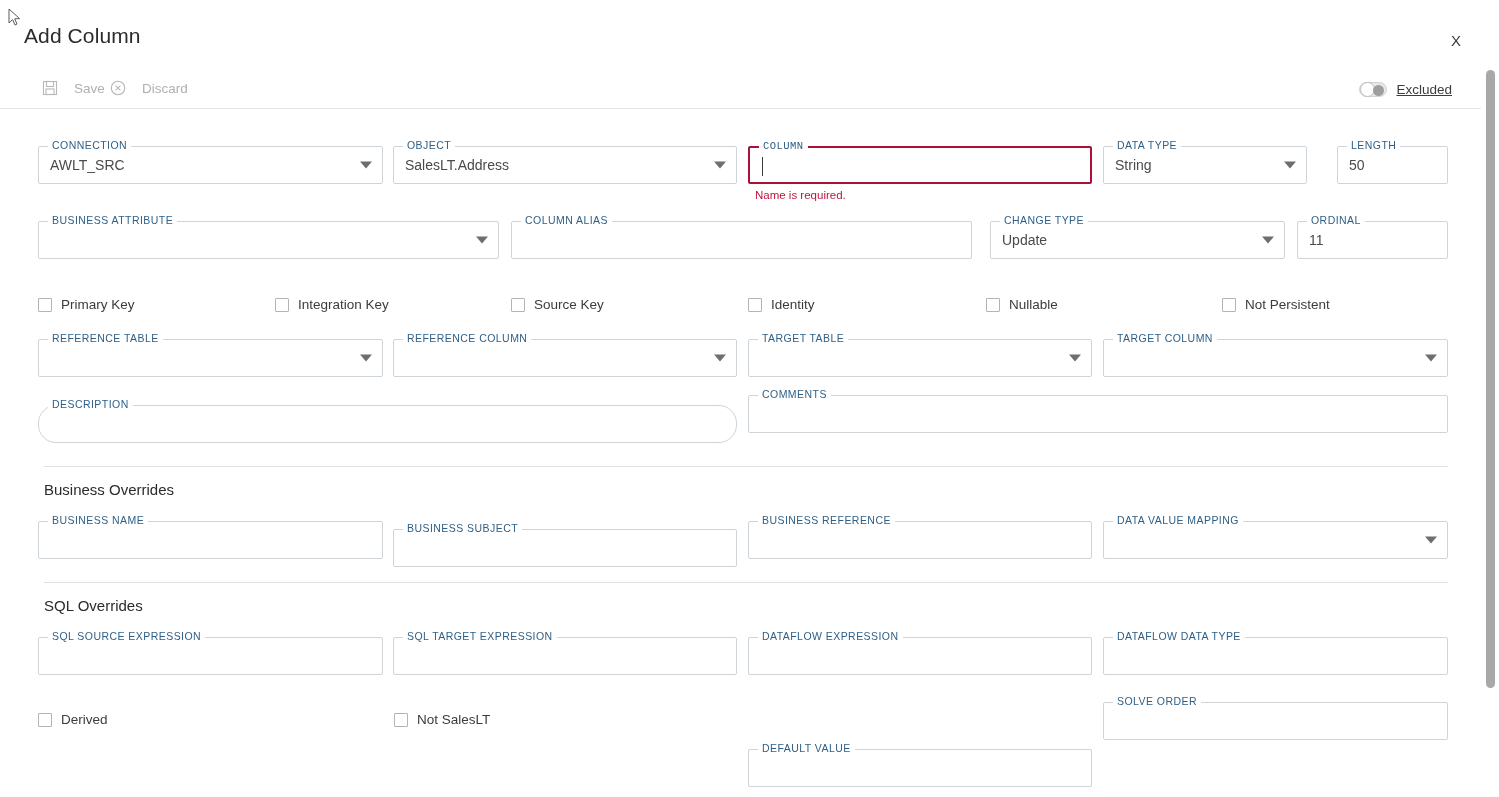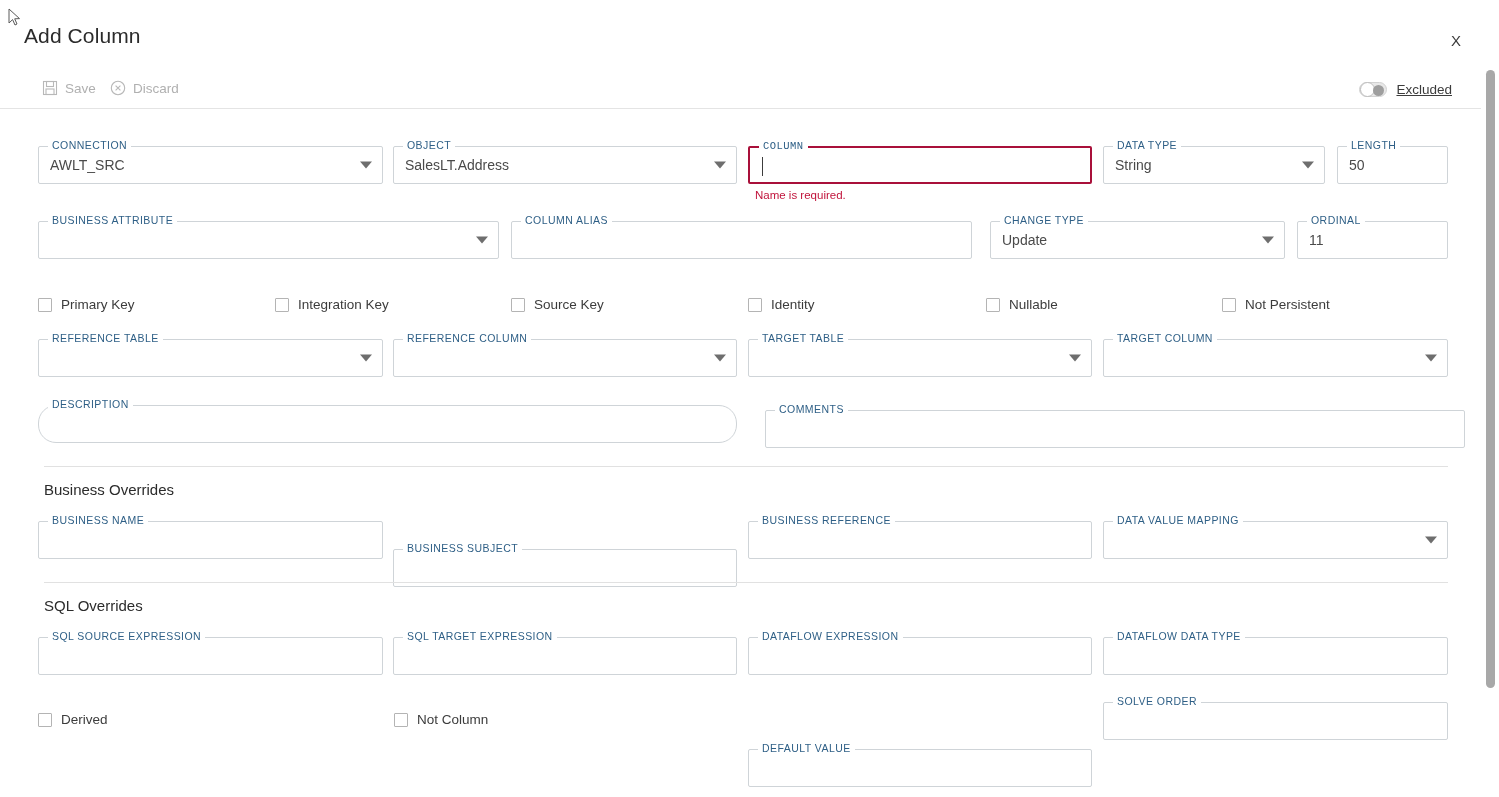--- a/index.html
+++ b/index.html
@@ -25,21 +25,21 @@
     font-size:15px; color:#3c3c3c; cursor:pointer; line-height:1;
     padding:3px 5px;
   }
 
   
   .toolbar {
     position:absolute; left:0; top:72px; width:1481px; height:37px;
     border-bottom:1px solid #e4e4e4;
   }
   .tb-btn {
-    position:absolute; top:8px; display:flex; align-items:center; gap:7px;
+    position:absolute; top:8px; display:flex; align-items:center; gap:16px;
     color:#b0b0b0; font-size:13.5px; cursor:default; user-select:none;
   }
   .tb-btn .ic { display:inline-flex; width:16px; height:16px; }
   .tb-save { left:42px; }
   .tb-discard { left:110px; }
 
   .toggle-wrap {
     position:absolute; right:47px; top:82px;
     display:flex; align-items:center; gap:9px;
   }
@@ -173,21 +173,21 @@
     <span class="caret"></span>
   </div>
 
   <div class="field error" style="left:748px; top:146px; width:344px;font-family:Liberation Mono, monospace;">
     <span class="legend">COLUMN</span>
     <span class="caretline"></span>
     <span class="val"></span>
   </div>
   <div class="err-msg" style="left:755px; top:189px;">Name is required.</div>
 
-  <div class="field" style="left:1103px; top:146px; width:222px;">
+  <div class="field" style="left:1103px; top:146px; width:204px;">
     <span class="legend">DATA TYPE</span>
     <span class="val">String</span>
     <span class="caret"></span>
   </div>
 
   <div class="field" style="left:1337px; top:146px; width:111px;">
     <span class="legend">LENGTH</span>
     <span class="val">50</span>
   </div>
 
@@ -256,33 +256,33 @@
   <div class="field" style="left:1103px; top:339px; width:345px;">
     <span class="legend">TARGET COLUMN</span>
     <span class="val"></span>
     <span class="caret"></span>
   </div>
 
   <div class="field" style="left:38px; top:405px; width:699px;border-radius:18px;">
     <span class="legend">DESCRIPTION</span>
     <span class="val"></span>
   </div>
-  <div class="field" style="left:748px; top:410px; width:700px;margin-left:17px;">
+  <div class="field" style="left:748px; top:395px; width:700px;">
     <span class="legend">COMMENTS</span>
     <span class="val"></span>
   </div>
 
   <div class="divider" style="top:466px;"></div>
   <div class="section-title" style="top:481px;">Business Overrides</div>
 
   <div class="field" style="left:38px; top:521px; width:345px;">
     <span class="legend">BUSINESS NAME</span>
     <span class="val"></span>
   </div>
-  <div class="field" style="left:393px; top:549px; width:344px;">
+  <div class="field" style="left:393px; top:529px; width:344px;">
     <span class="legend">BUSINESS SUBJECT</span>
     <span class="val"></span>
   </div>
   <div class="field" style="left:748px; top:521px; width:344px;">
     <span class="legend">BUSINESS REFERENCE</span>
     <span class="val"></span>
   </div>
   <div class="field" style="left:1103px; top:521px; width:345px;">
     <span class="legend">DATA VALUE MAPPING</span>
     <span class="val"></span>
@@ -308,21 +308,21 @@
     <span class="legend">DATAFLOW DATA TYPE</span>
     <span class="val"></span>
   </div>
 
   <div class="cb" style="left:38px; top:712px;">
     <span class="box"></span>
     <span class="lbl">Derived</span>
   </div>
   <div class="cb" style="left:394px; top:712px;">
     <span class="box"></span>
-    <span class="lbl">Not Column</span>
+    <span class="lbl">Not SalesLT</span>
   </div>
 
   <div class="field" style="left:748px; top:702px; width:344px;margin-top:47px;">
     <span class="legend">DEFAULT VALUE</span>
     <span class="val"></span>
   </div>
   <div class="field" style="left:1103px; top:702px; width:345px;">
     <span class="legend">SOLVE ORDER</span>
     <span class="val"></span>
   </div>

